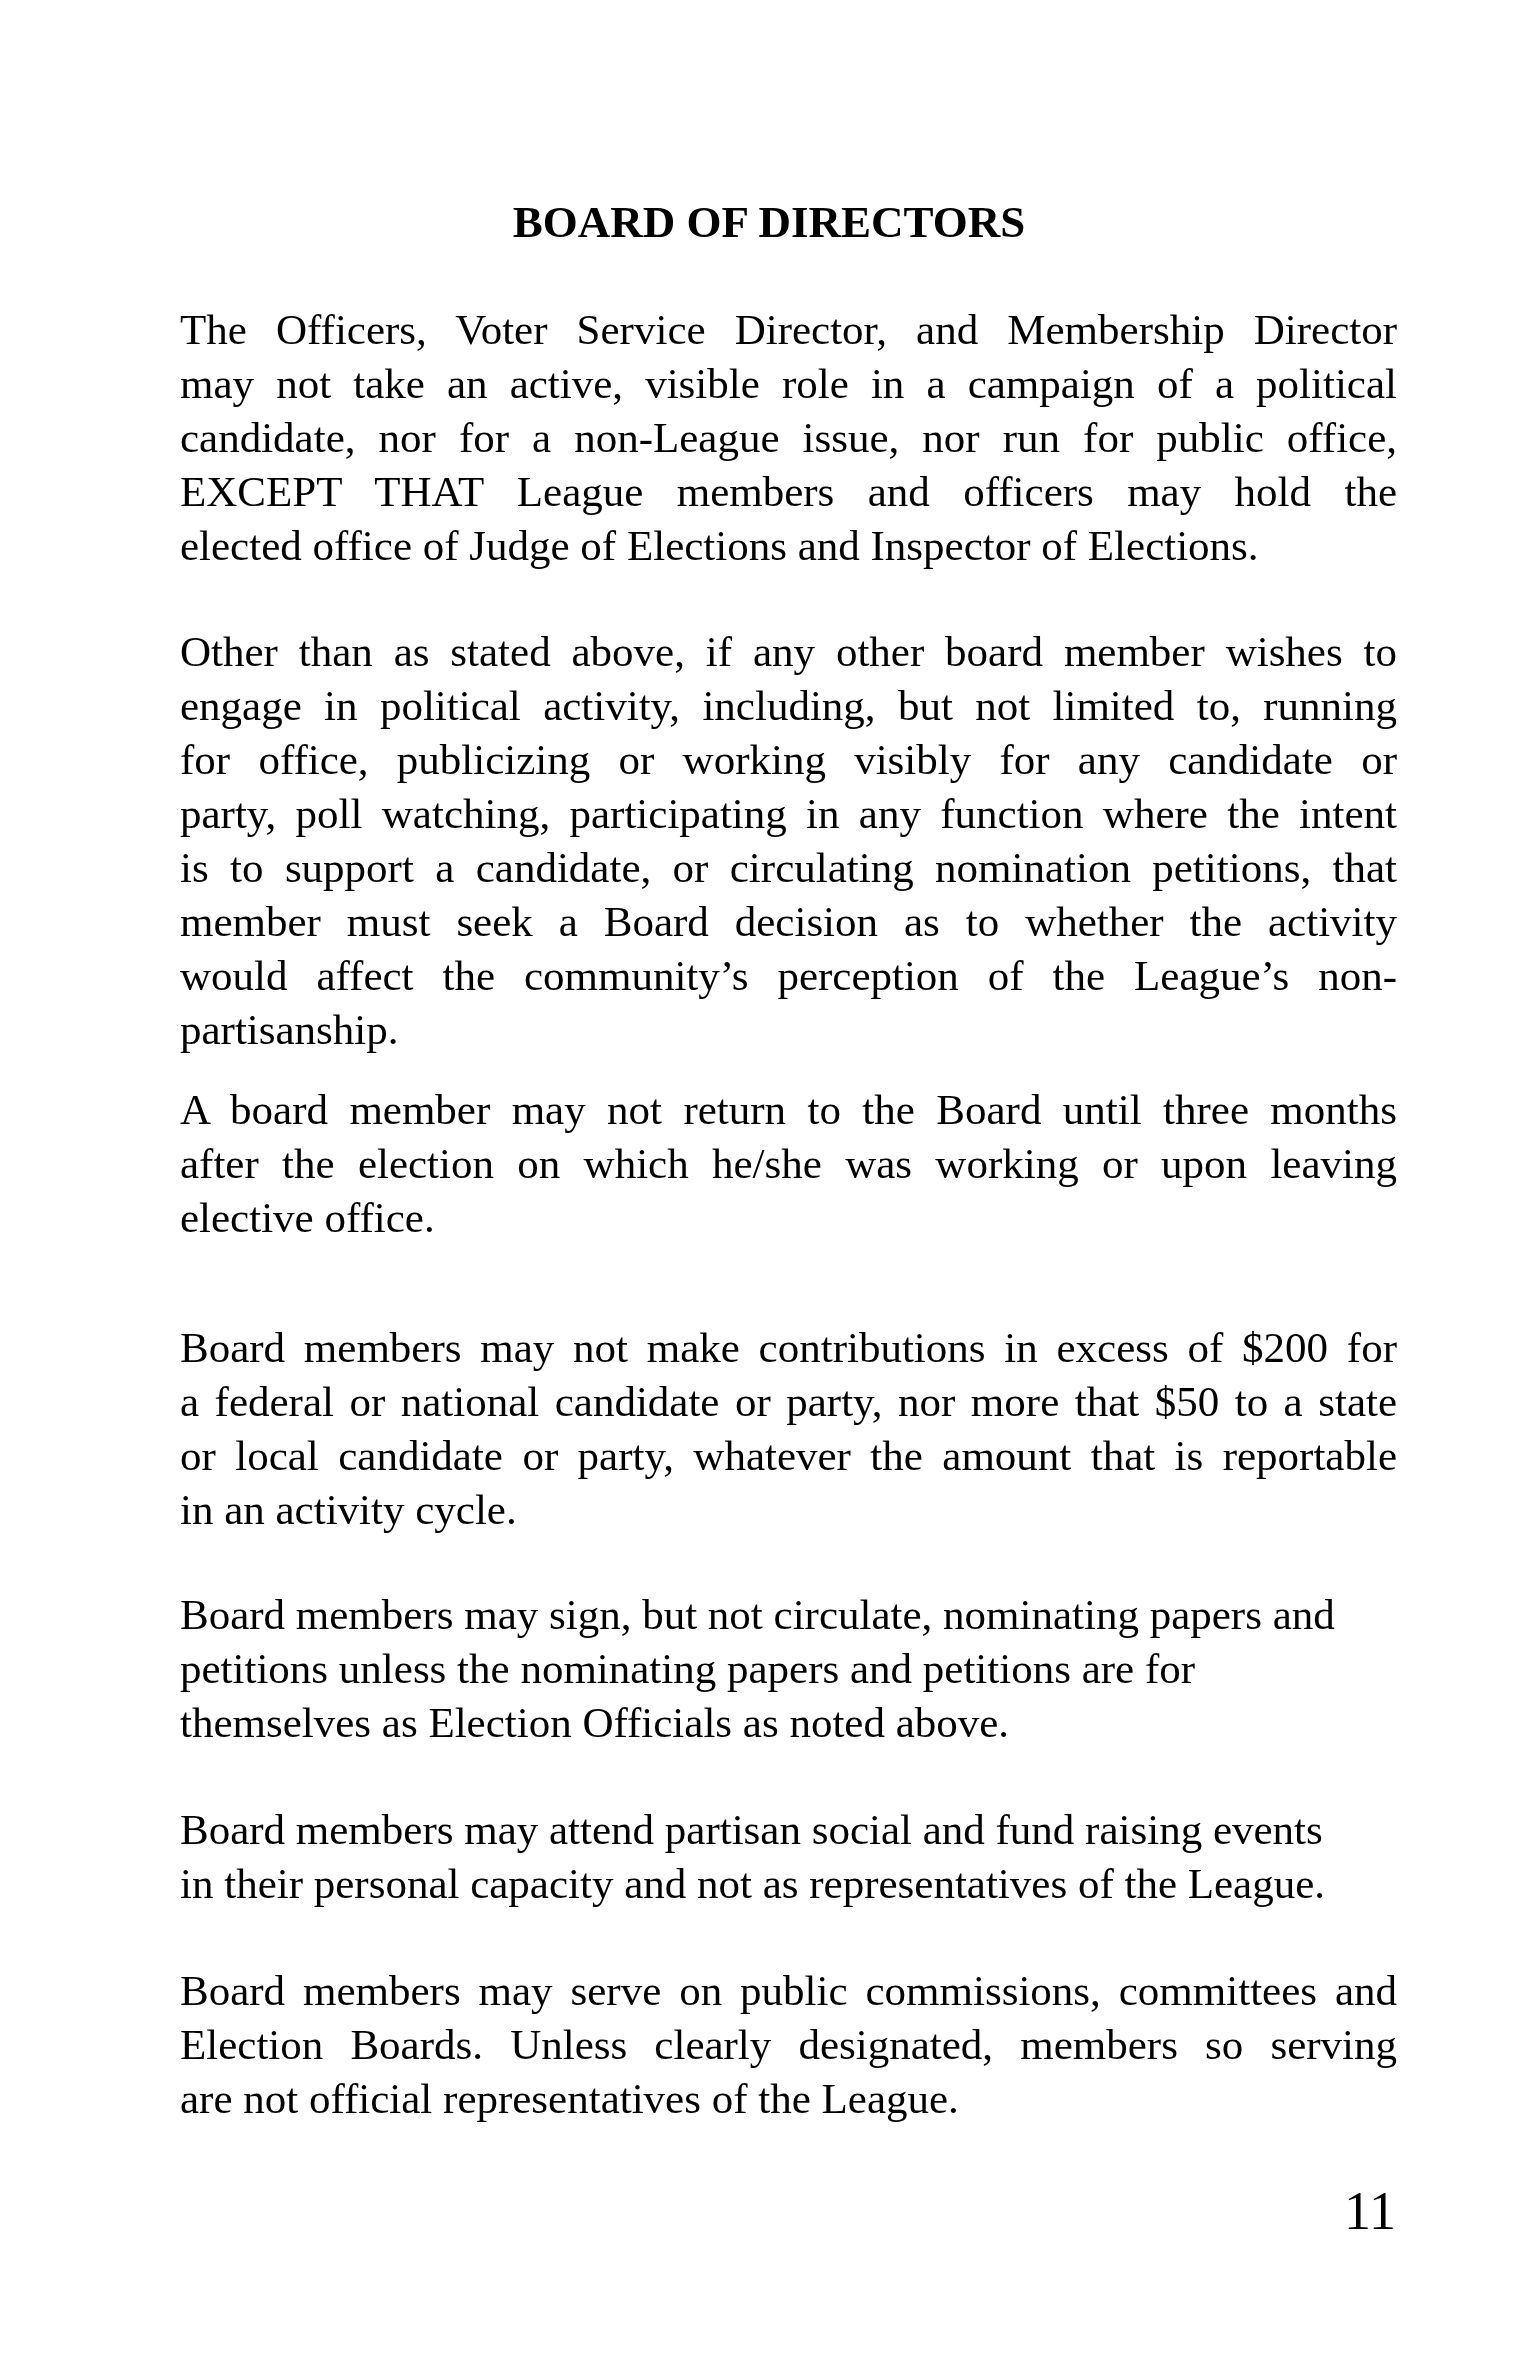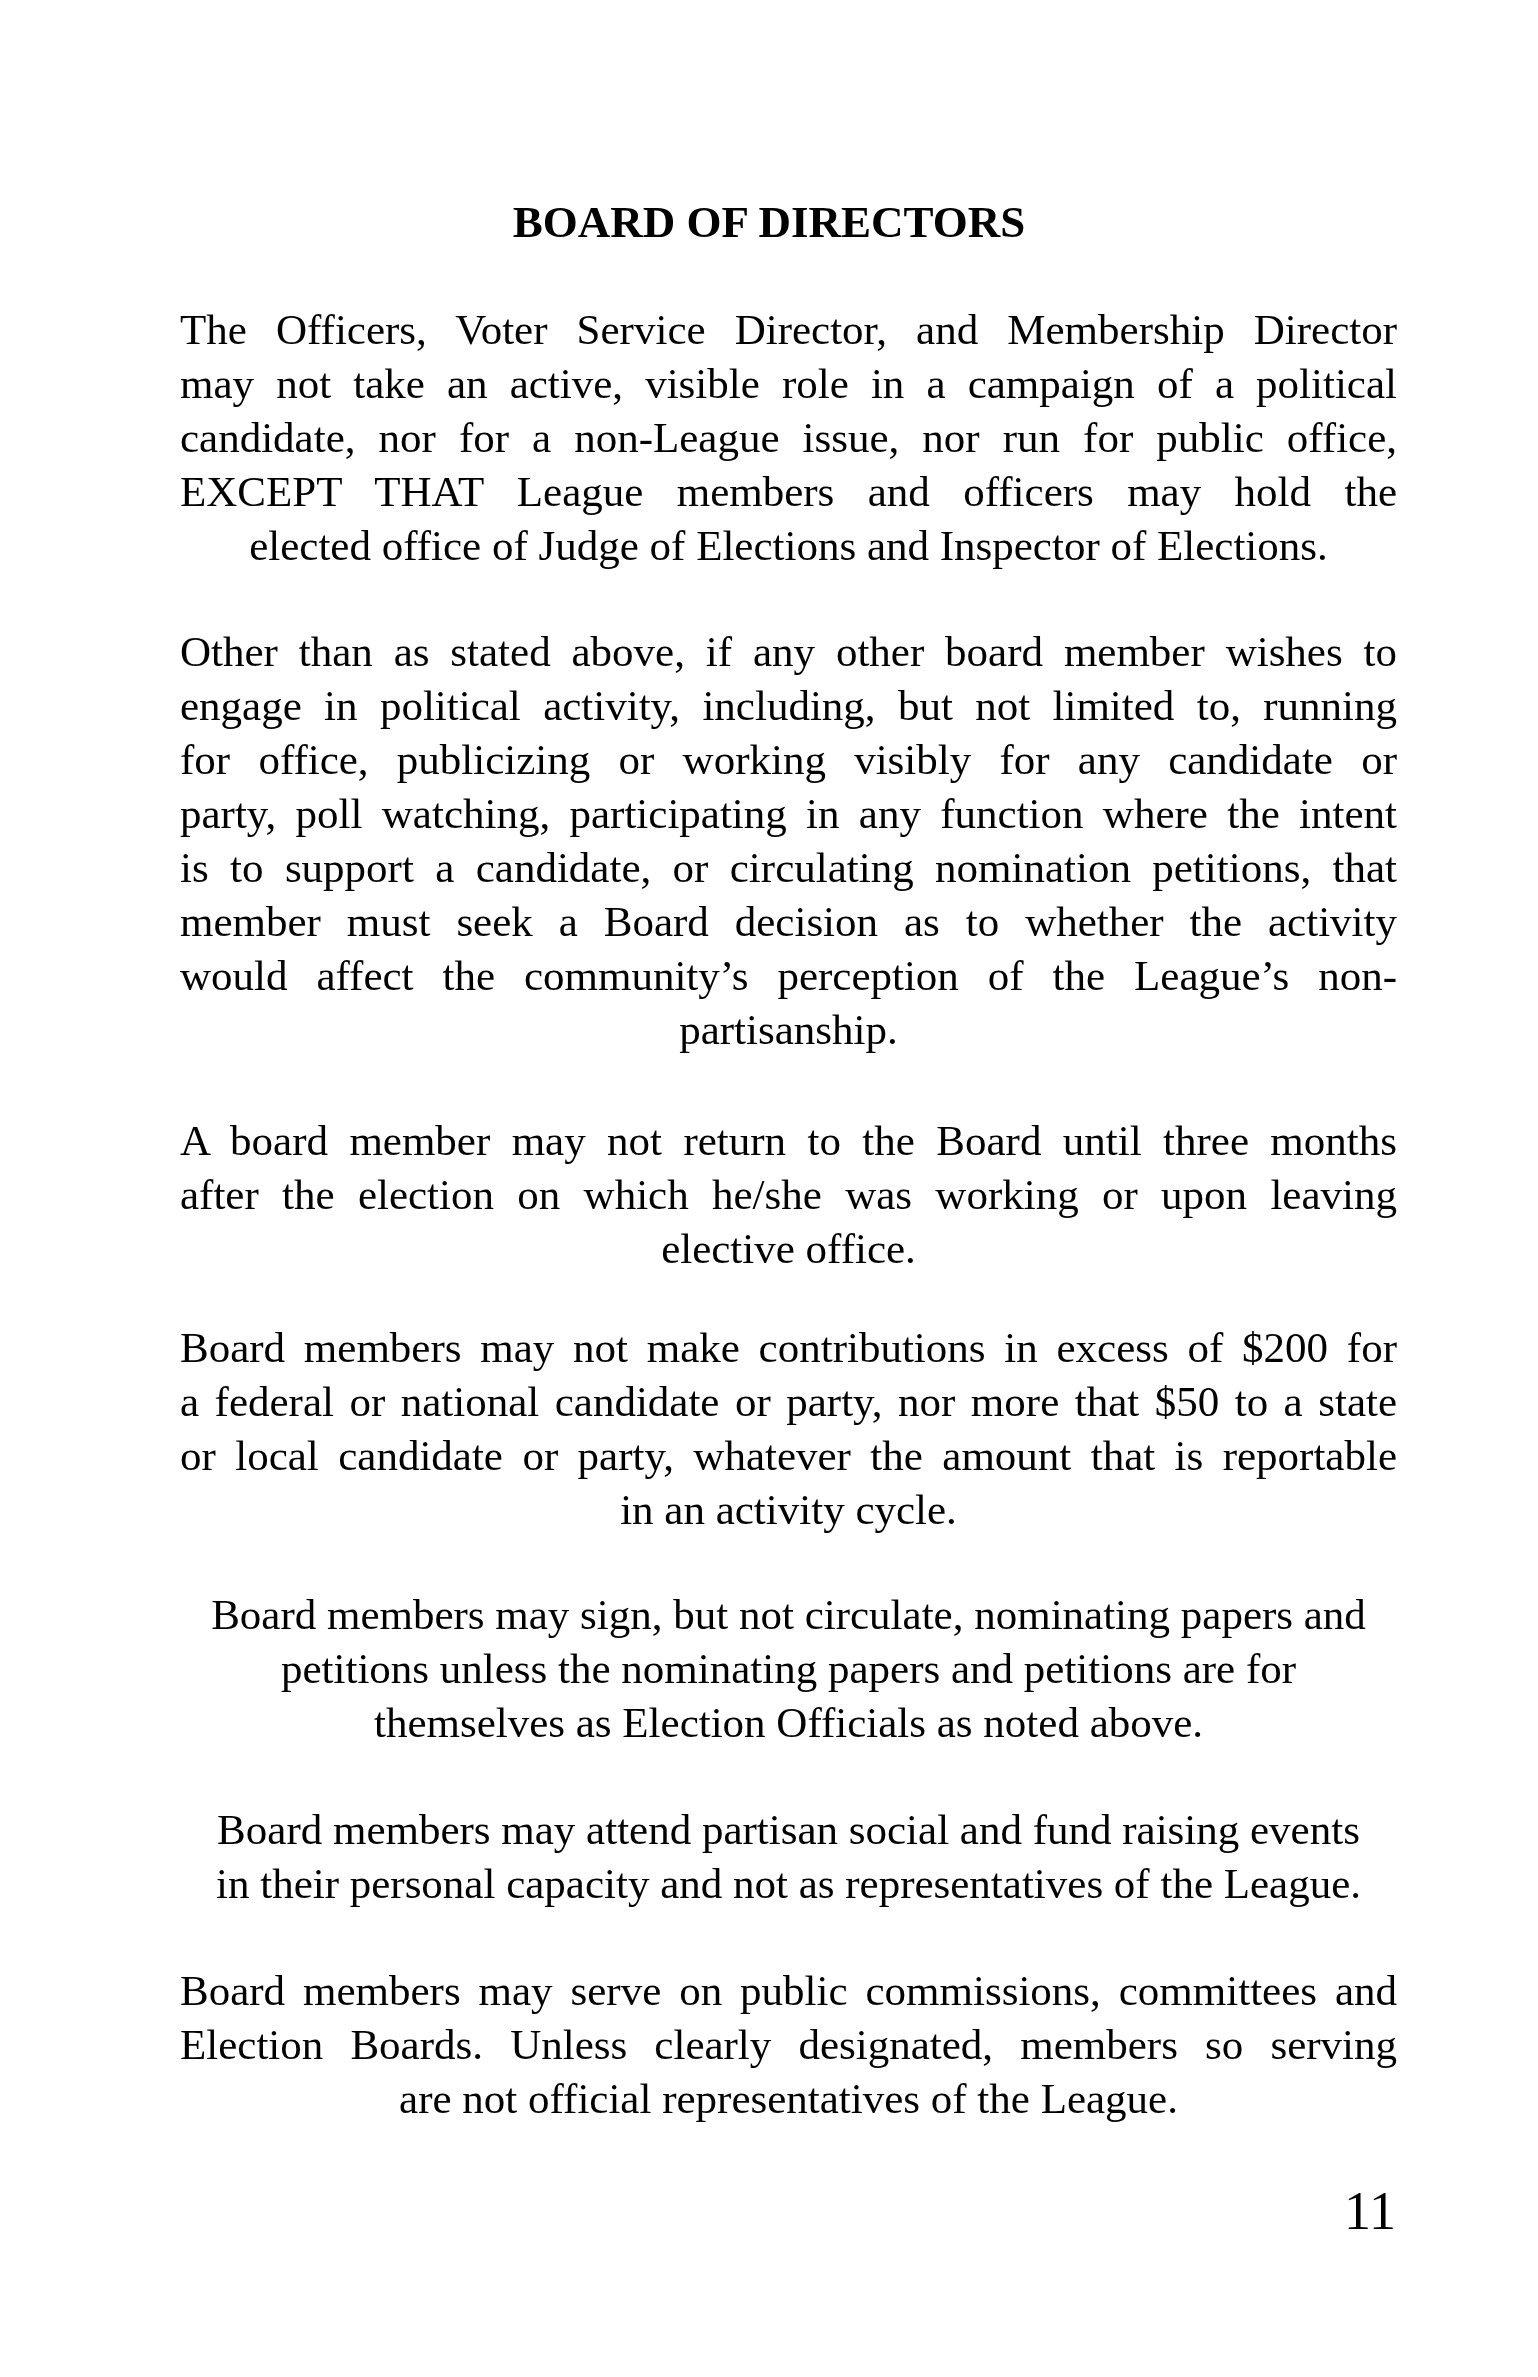--- a/index.html
+++ b/index.html
@@ -3,21 +3,21 @@
 <meta charset="utf-8">
 <style>
   html, body { margin: 0; padding: 0; background: #ffffff; }
   body { width: 1538px; height: 2377px; position: relative; overflow: hidden;
          font-family: "Liberation Serif", "DejaVu Serif", serif; color: #000; }
   .heading { position: absolute; left: 0; width: 1538px; top: 194px; text-align: center;
              font-weight: bold; font-size: 45px; line-height: 56px; letter-spacing: 0px; }
   .para { position: absolute; left: 140px; width: 1257px; font-size: 43px; }
   .line { display: block; height: 54px; line-height: 54px; white-space: nowrap; margin-left: 40px; }
   .line.j { text-align: justify; text-align-last: justify; white-space: normal; overflow: hidden; }
-  .line.l { text-align: center; }
+  .line.l { text-align: left; }
   .pagenum { position: absolute; top: 2184px; right: 142px; font-size: 54px; line-height: 54px; }
 </style>
 </head>
 <body>
 
 <div>
   <div class="heading">BOARD OF DIRECTORS</div>
 
   <div class="para" style="top:303px">
     <span class="line j">The Officers, Voter Service Director, and Membership Director</span>
@@ -31,21 +31,21 @@
     <span class="line j">Other than as stated above, if any other board member wishes to</span>
     <span class="line j">engage in political activity, including, but not limited to, running</span>
     <span class="line j">for office, publicizing or working visibly for any candidate or</span>
     <span class="line j">party, poll watching, participating in any function where the intent</span>
     <span class="line j">is to support a candidate, or circulating nomination petitions, that</span>
     <span class="line j">member must seek a Board decision as to whether the activity</span>
     <span class="line j">would affect the community’s perception of the League’s non-</span>
     <span class="line l">partisanship.</span>
   </div>
 
-  <div class="para" style="top:1114px">
+  <div class="para" style="top:1083px">
     <span class="line j">A board member may not return to the Board until three months</span>
     <span class="line j">after the election on which he/she was working or upon leaving</span>
     <span class="line l">elective office.</span>
   </div>
 
   <div class="para" style="top:1321px">
     <span class="line j">Board members may not make contributions in excess of $200 for</span>
     <span class="line j">a federal or national candidate or party, nor more that $50 to a state</span>
     <span class="line j">or local candidate or party, whatever the amount that is reportable</span>
     <span class="line l">in an activity cycle.</span>

